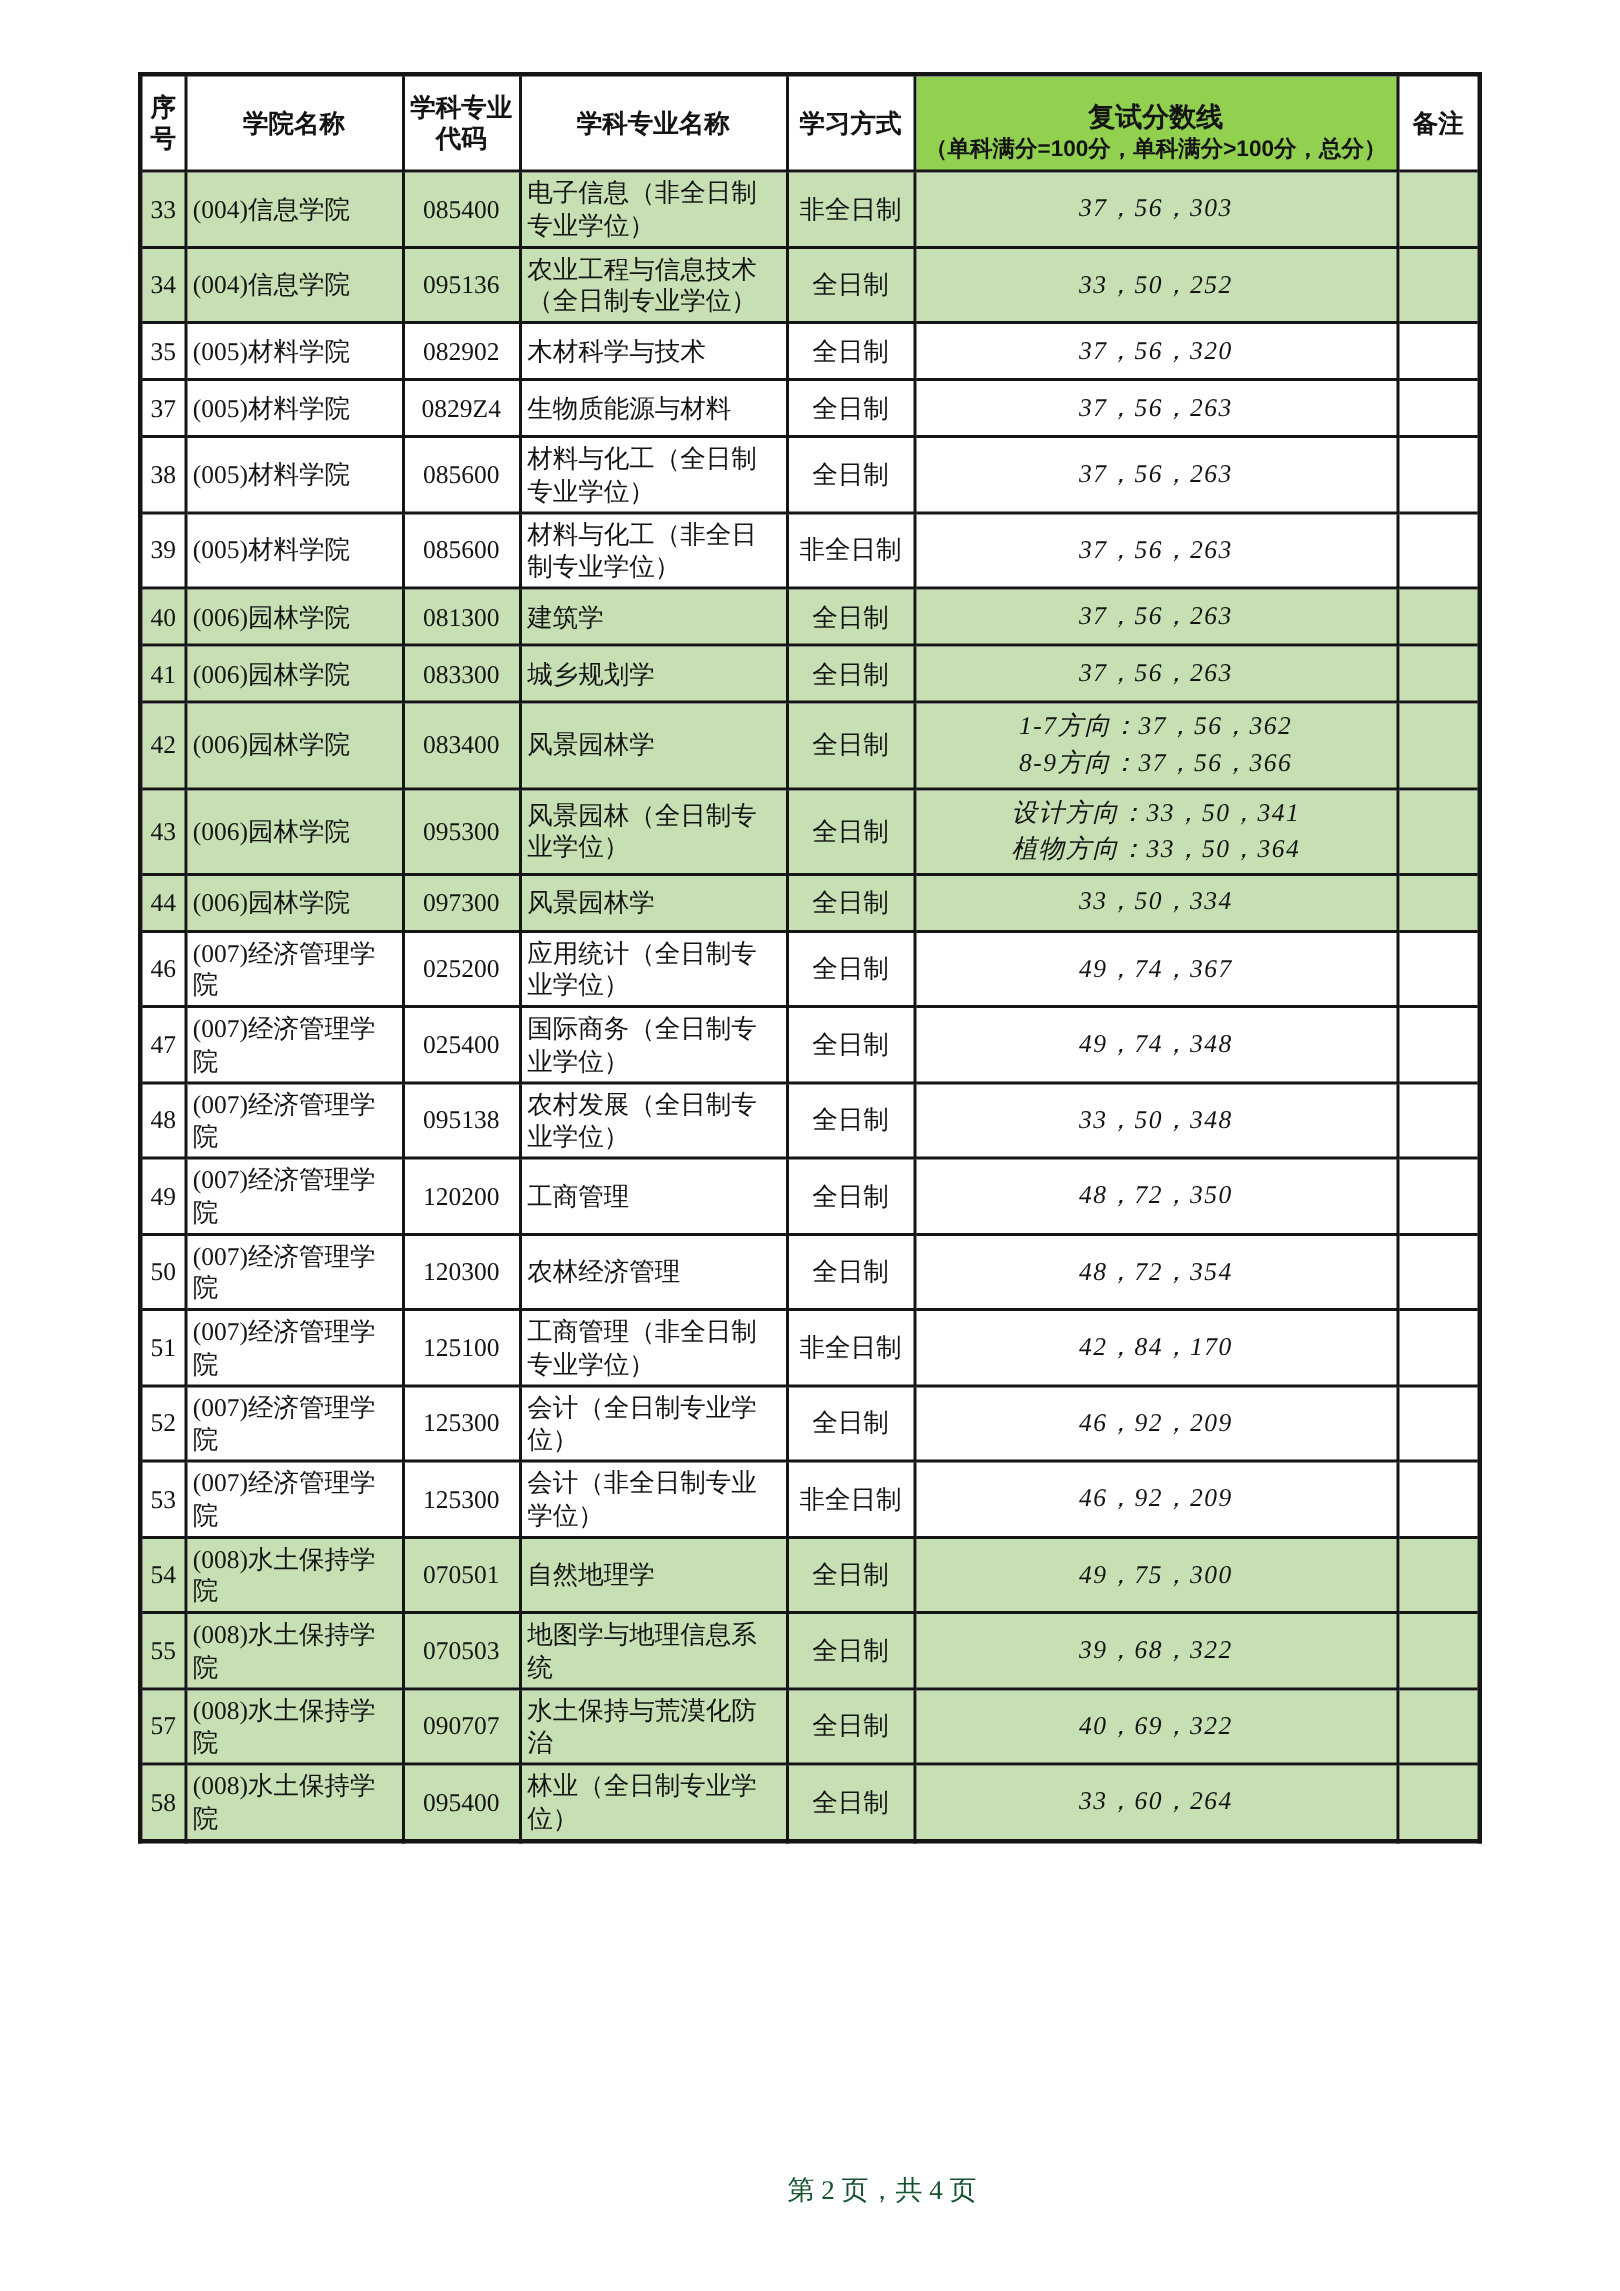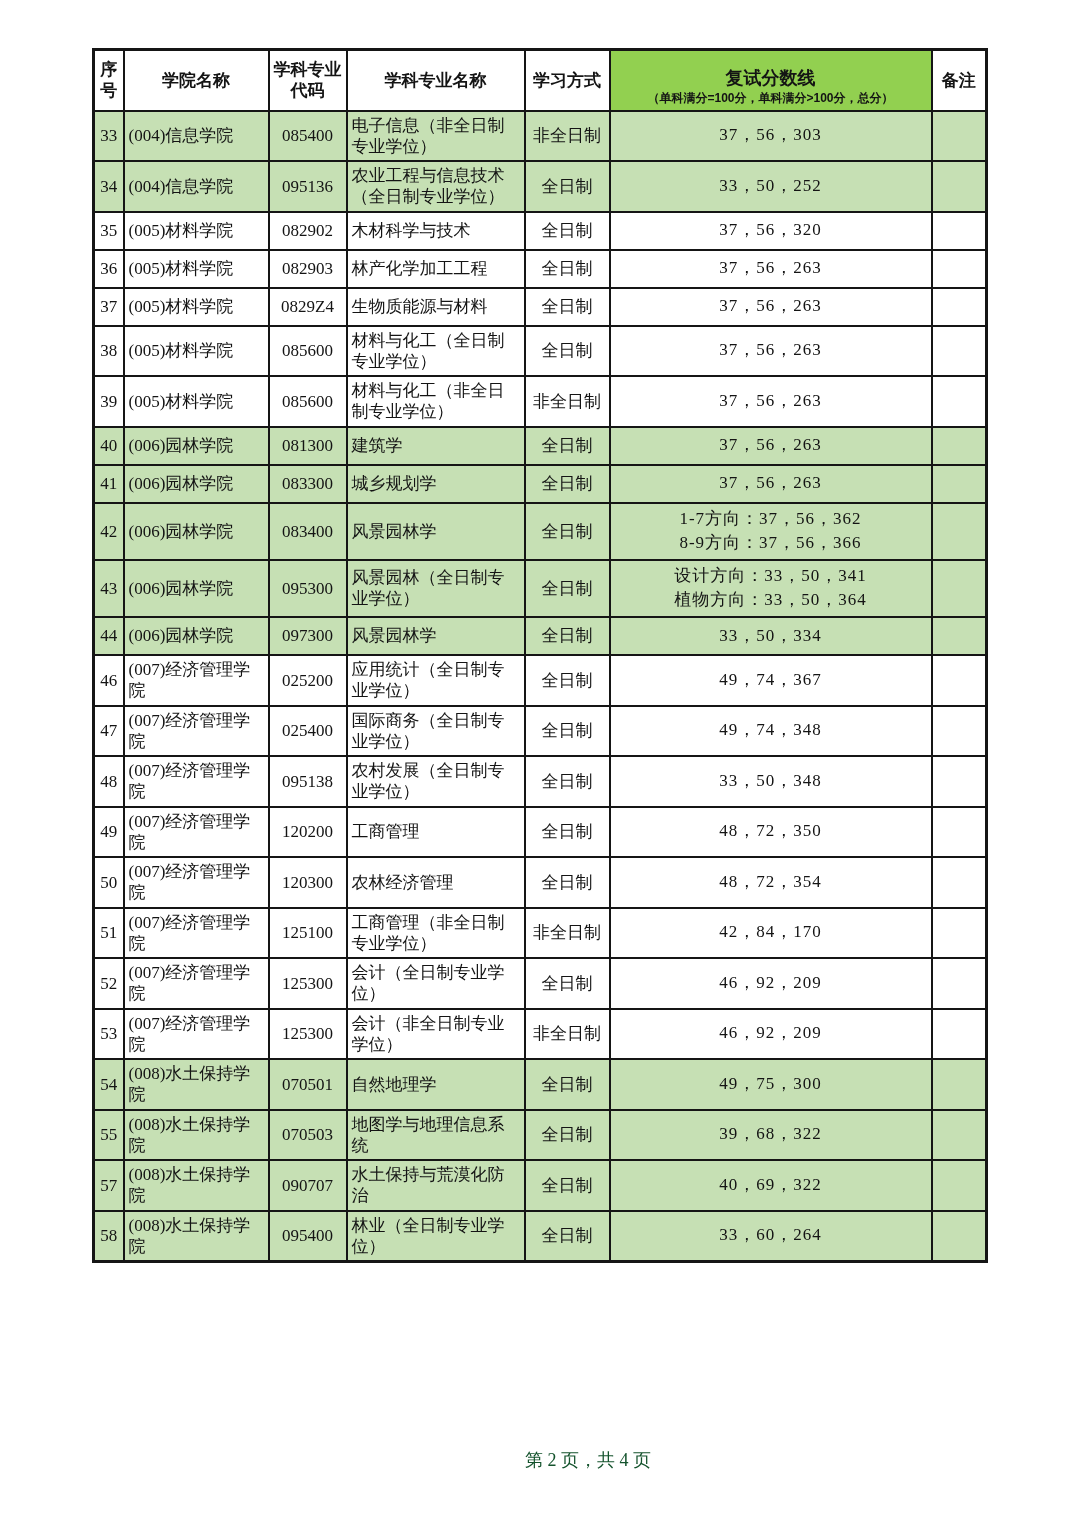--- a/index.html
+++ b/index.html
@@ -38,39 +38,40 @@
     text-align: center;
     padding: 6px 2px;
     line-height: 1.25;
     font-family: "Liberation Sans", sans-serif;
   }
   .score-table thead th.c-score-h {
     background: var(--header-green, #92d050);
     padding: 4px 6px;
   }
   .score-header-title { font-size: 18px; margin-top: 12px; }
-  .score-header-subtitle { font-size: 12px; margin-top: 1px; }
+  .score-header-subtitle { font-size: 15px; margin-top: 1px; }
   .score-table tbody td {
     font-size: 17px;
     padding: 3px 4px;
     height: 30px;
     line-height: 1.25;
     background: #ffffff;
   }
   .score-table tbody tr.shaded td {
     background: var(--row-green, #c6e0b4);
   }
   td.c-no   { text-align: center; font-family: Liberation Serif, serif; }
   td.c-code { text-align: center; font-size: 16px; }
   td.c-mode { text-align: center; }
   td.c-college, td.c-major { text-align: left; padding-left: 7px; padding-right: 4px; }
   td.c-score {
     text-align: center;
     font-size: 20px;
     letter-spacing: 1px;
+    font-style: italic;
   }
   td.c-score .score-line { line-height: 1.45; }
   td.c-remark { text-align: center; }
   .page-footer {
     position: absolute;
     left: 0;
     top: 1448px;
     width: 1080px;
     text-align: center;
     font-size: 18px;
@@ -136,31 +137,20 @@
           <td class="c-college">(005)材料学院</td>
           <td class="c-code">082902</td>
           <td class="c-major">木材科学与技术</td>
           <td class="c-mode">全日制</td>
           <td class="c-score">
             <div class="score-line">37，56，320</div>
           </td>
           <td class="c-remark"></td>
         </tr>
         <tr>
-          <td class="c-no">36</td>
-          <td class="c-college">(005)材料学院</td>
-          <td class="c-code">082903</td>
-          <td class="c-major">林产化学加工工程</td>
-          <td class="c-mode">全日制</td>
-          <td class="c-score">
-            <div class="score-line">37，56，263</div>
-          </td>
-          <td class="c-remark"></td>
-        </tr>
-        <tr>
           <td class="c-no">37</td>
           <td class="c-college">(005)材料学院</td>
           <td class="c-code">0829Z4</td>
           <td class="c-major">生物质能源与材料</td>
           <td class="c-mode">全日制</td>
           <td class="c-score">
             <div class="score-line">37，56，263</div>
           </td>
           <td class="c-remark"></td>
         </tr>

